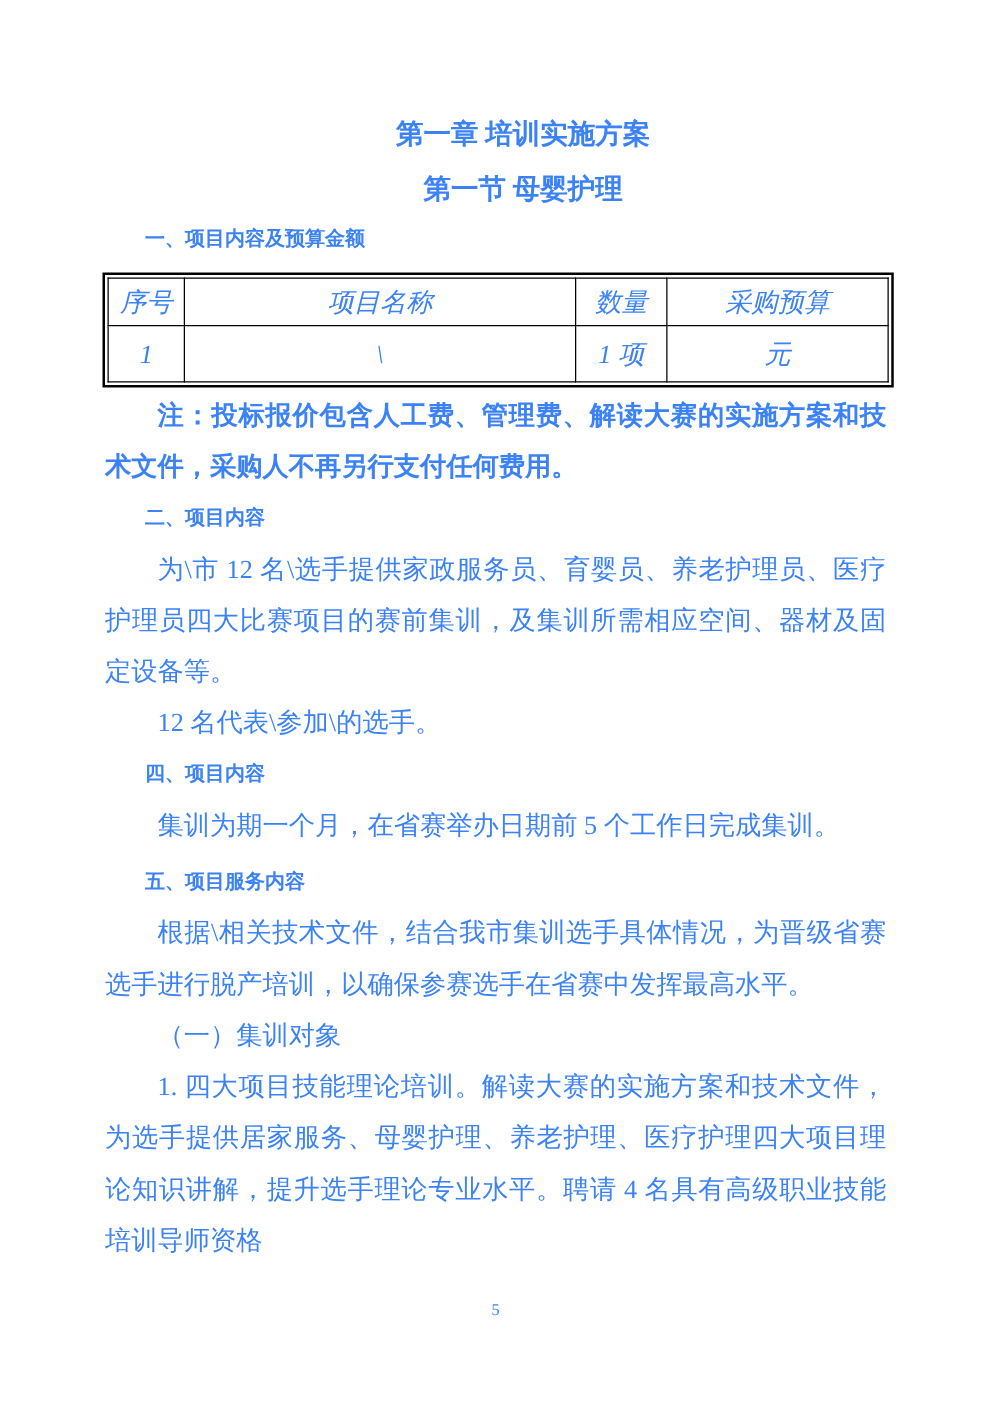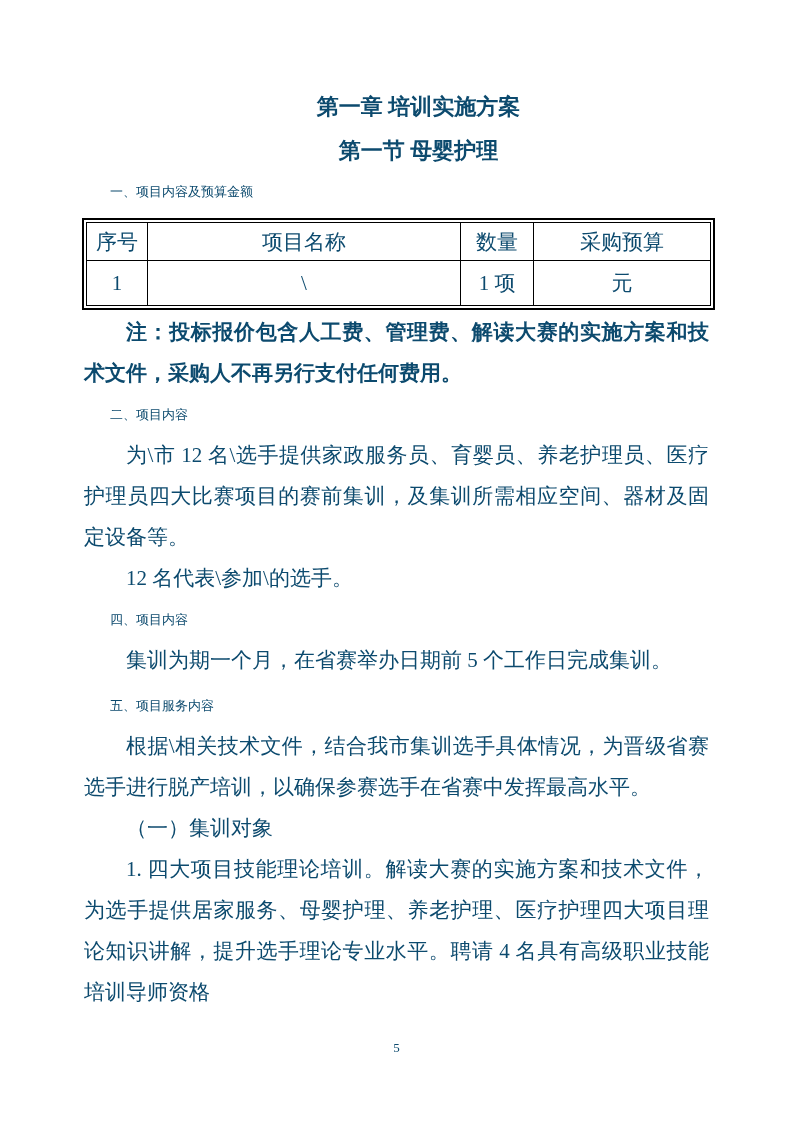--- a/index.html
+++ b/index.html
@@ -1,21 +1,21 @@
 <!DOCTYPE html>
 <html><head>
   <meta charset="utf-8">
   <style>
     html, body { margin: 0; padding: 0; background: #ffffff; }
     .page {
       width: 793px;
       height: 1122px;
       position: relative;
       background: #ffffff;
-      color: #0c4a6e;
+      color: #3b82f6;
       font-family: "Liberation Serif", "DejaVu Serif", serif;
       overflow: hidden;
       box-sizing: border-box;
     }
     .content { padding: 0 84px; }
 
     .chapter-title {
       margin: 94px 0 0 0;
       font-size: 22px;
       font-weight: 700;
@@ -27,22 +27,22 @@
       margin: 18px 0 0 0;
       font-size: 22px;
       font-weight: 700;
       line-height: 26px;
       text-align: center;
       text-indent: 2em;
     }
 
     .doc-heading {
       margin: 0;
-      font-size: 13px;
-      font-weight: 400;
+      font-size: 16px;
+      font-weight: 700;
       line-height: 41px;
       text-indent: 2em;
     }
     .heading-first { margin-top: 14px; line-height: 28px; }
     .mt4 { margin-top: 4px; }
 
     .table-wrap {
       margin-top: 12px;
       margin-left: -2px;
       width: 633px;
@@ -56,20 +56,21 @@
       width: 100%;
       table-layout: fixed;
       font-size: 21px;
     }
     table.budget th, table.budget td {
       border: 1px solid #000000;
       padding: 0;
       text-align: center;
       vertical-align: middle;
       font-weight: 400;
+      font-style: italic;
     }
     table.budget th { height: 37px; }
     table.budget tbody td { height: 44px; }
     td.name-cell { text-align: left; padding-left: 6px; }
 
     .para {
       margin: 0;
       font-size: 21px;
       line-height: 41px;
       text-align: justify;

